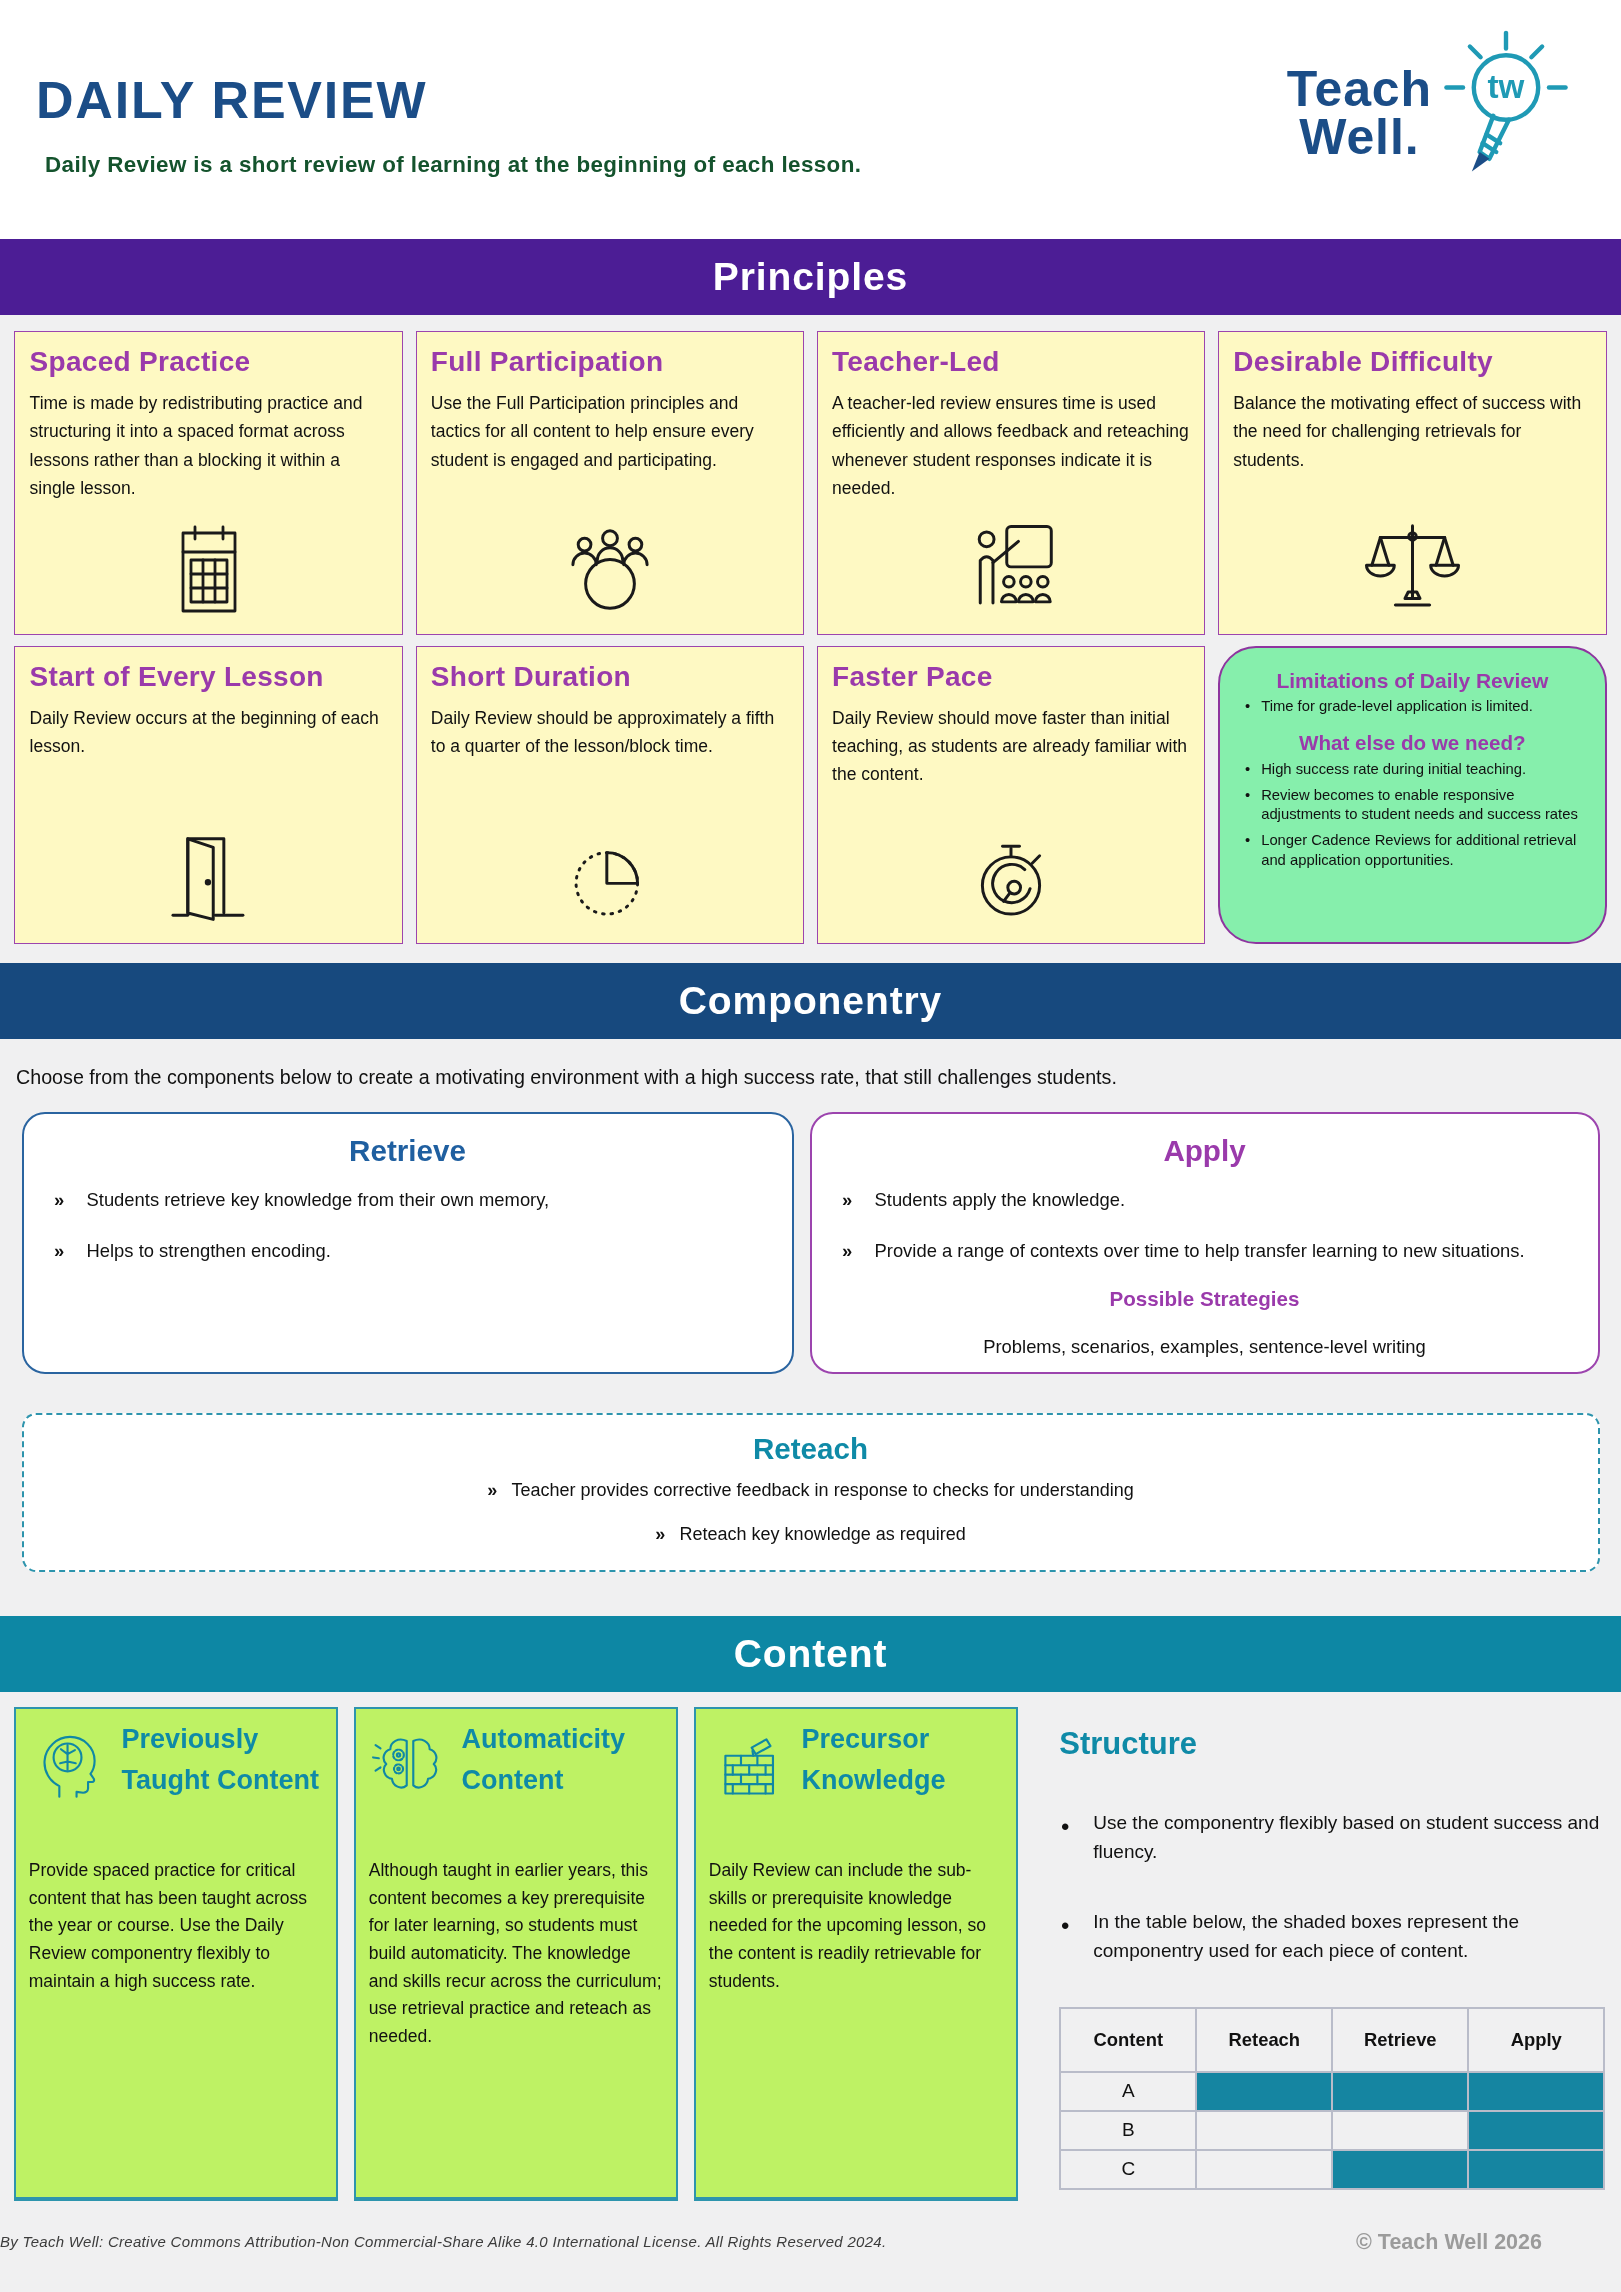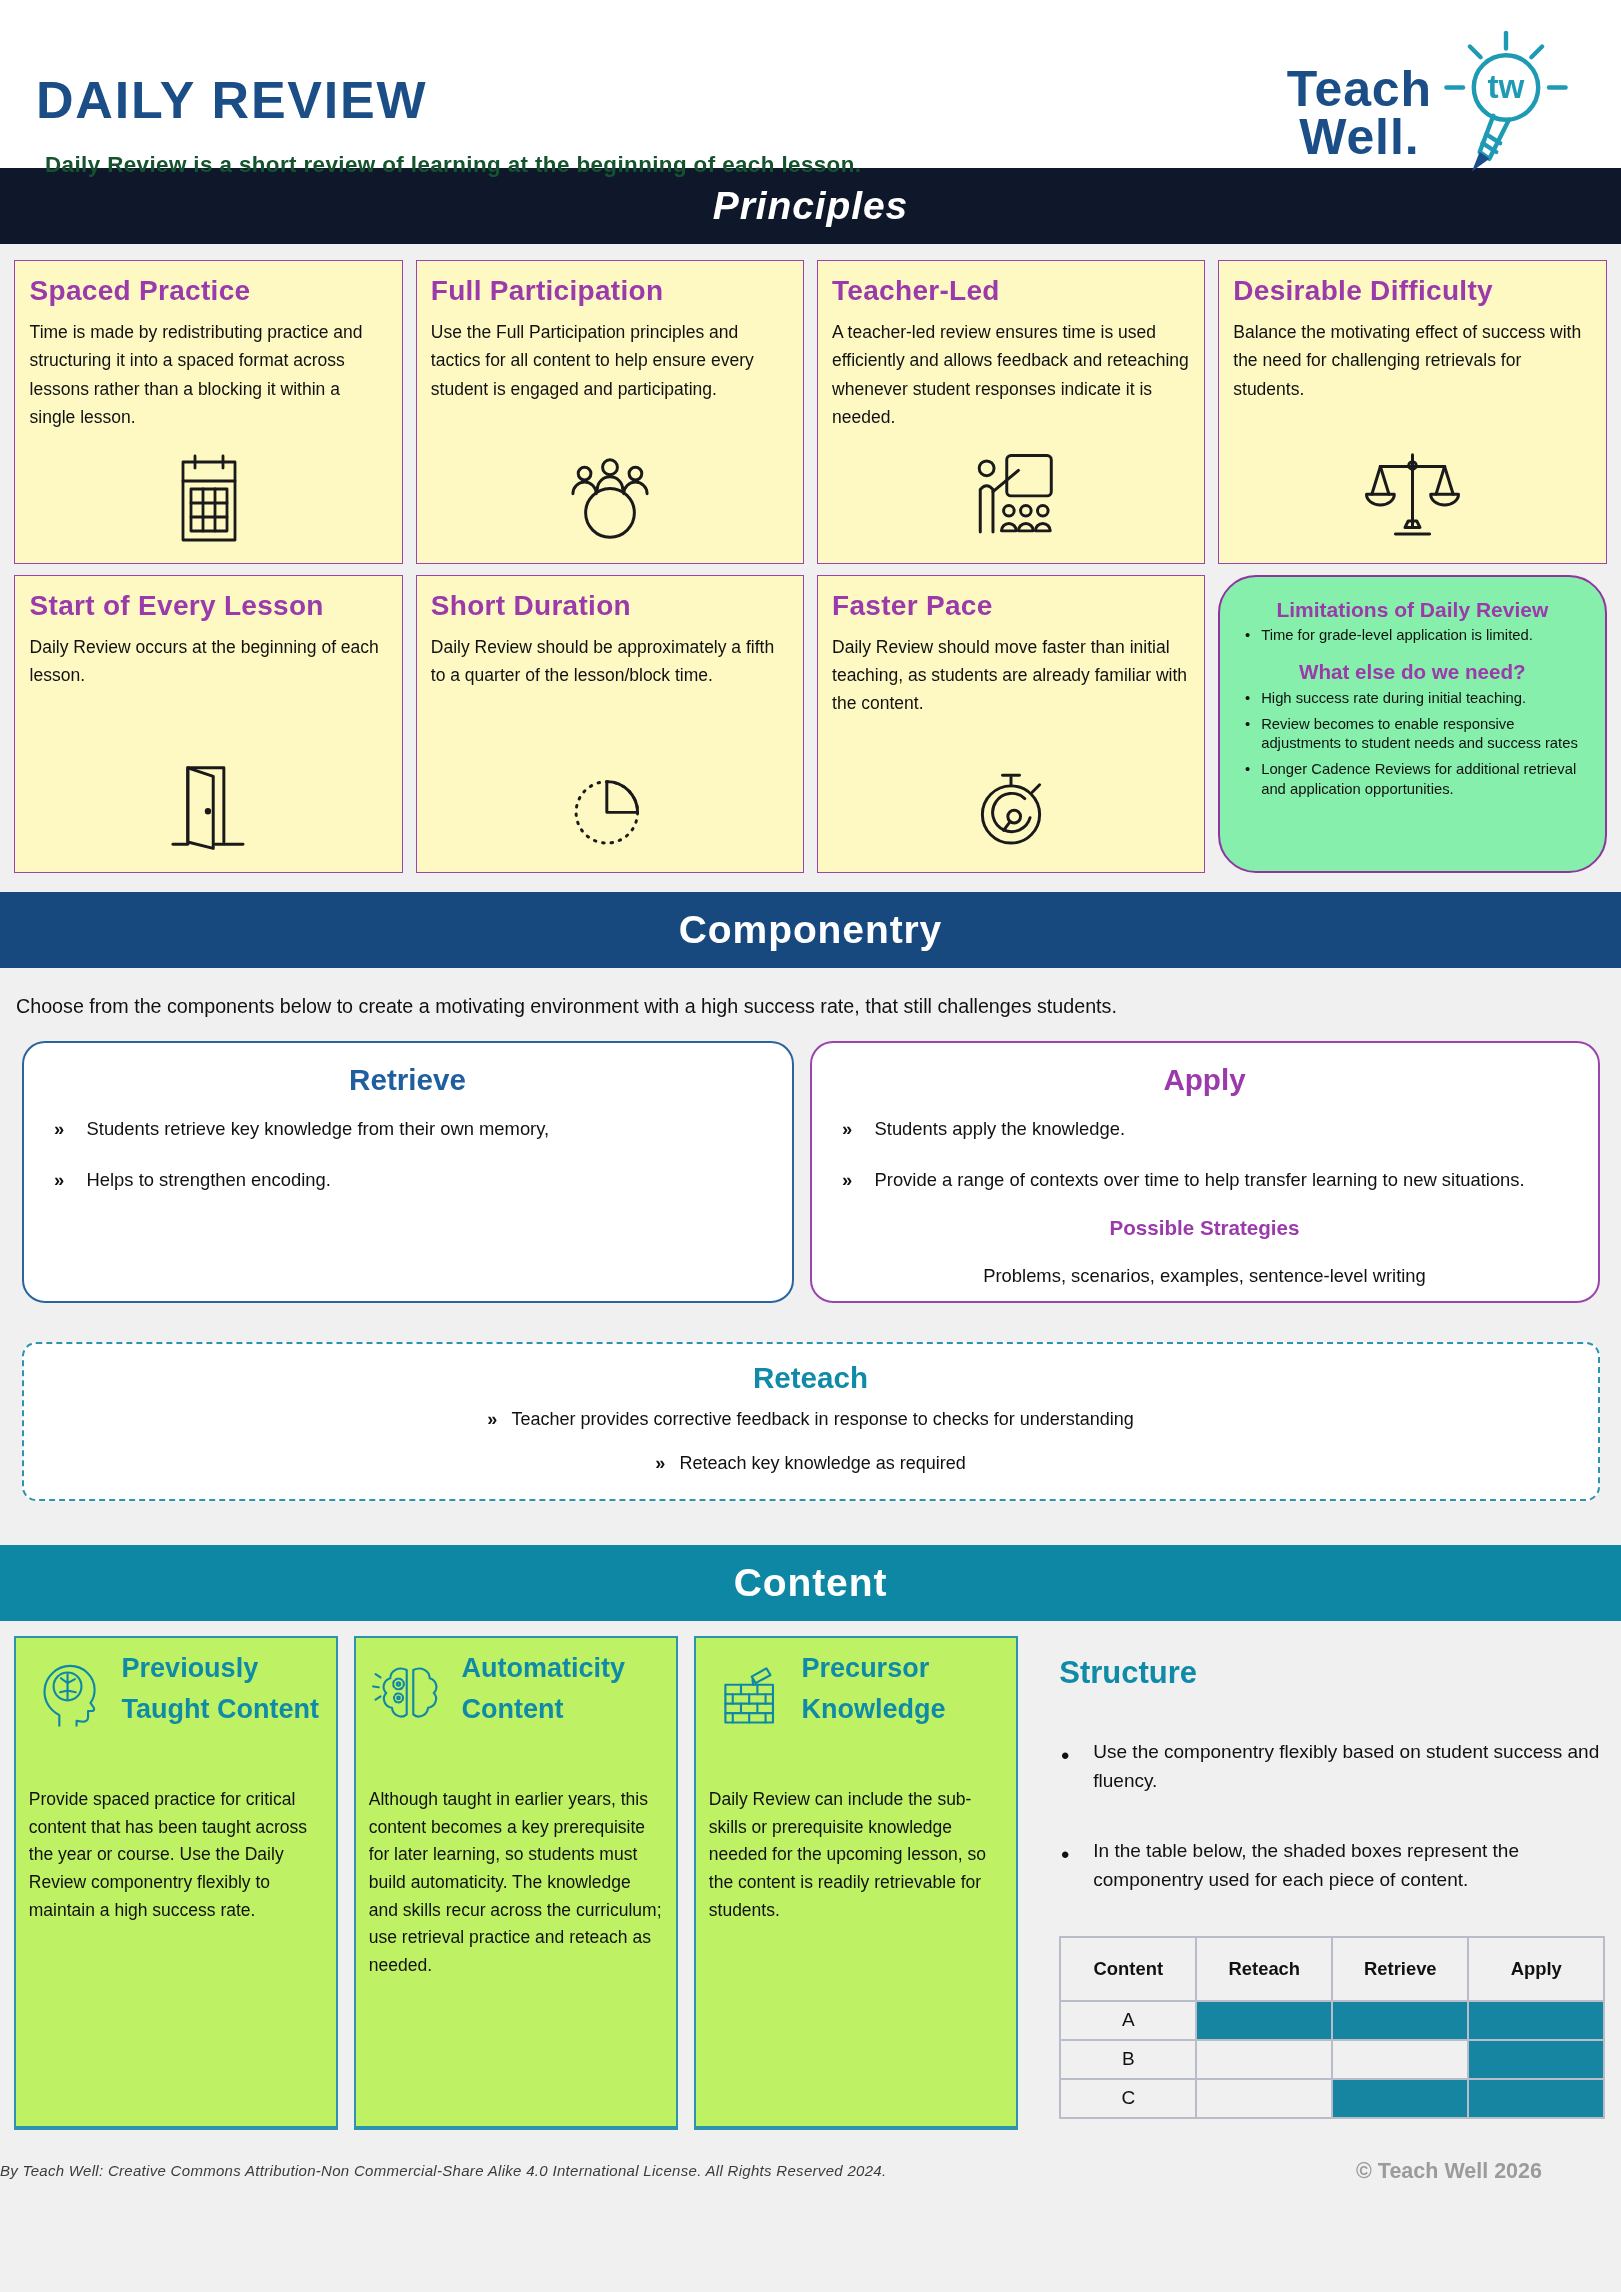--- a/index.html
+++ b/index.html
@@ -4,33 +4,33 @@
 <style>
   * { box-sizing: border-box; }
   html,body { margin:0; padding:0; }
   body {
     width:1621px; height:2293px; overflow:hidden;
     background:#f0f0f1;
     font-family:"Liberation Sans", sans-serif;
     color:#111;
   }
   
-  .header { height:168px; background:#ffffff; position:relative; }
+  .header { height:239px; background:#ffffff; position:relative; }
   .page-title { position:absolute; left:36px; top:70px; margin:0; font-size:52px;
     font-weight:800; letter-spacing:1.8px; color:#1b4d87; }
   .page-subtitle { position:absolute; left:45px; top:152px; font-size:22.4px;
     font-weight:600; color:#14532d; letter-spacing:0.4px; }
   .logo { position:absolute; right:41px; top:27px; display:flex; align-items:flex-start; }
   .logo-text { text-align:center; color:#1b4d87; font-weight:800; font-size:50px;
     line-height:0.95; margin-top:39px; letter-spacing:0.9px; }
   .logo svg { display:block; }
   
   .banner { height:76px; display:flex; align-items:center; justify-content:center;
     color:#fff; font-size:39px; font-weight:800; letter-spacing:0.9px; }
-  .banner.purple { background:#0f172a;font-style:italic; }
+  .banner.purple { background:#4c1d95; }
   .banner.navy   { background:#17497e; margin-top:19.7px; }
   .banner.teal   { background:#0d87a4; margin-top:44px; }
   
   .pgrid { display:grid; grid-template-columns:repeat(4,1fr); gap:12.5px; padding:0 14.3px; }
   .pgrid.row1 { margin-top:16px; }
   .pgrid.row2 { margin-top:10.7px; }
   .pcard { background:#fef9c3; border:1.8px solid #9c44ae; position:relative;
     padding:7.2px 14.3px 0; height:304px; }
   .pgrid.row2 .pcard { height:298px; }
   .pcard h3 { margin:7.2px 0 10.7px; font-size:28px; color:#9a3aab; font-weight:800; letter-spacing:0.3px; }

